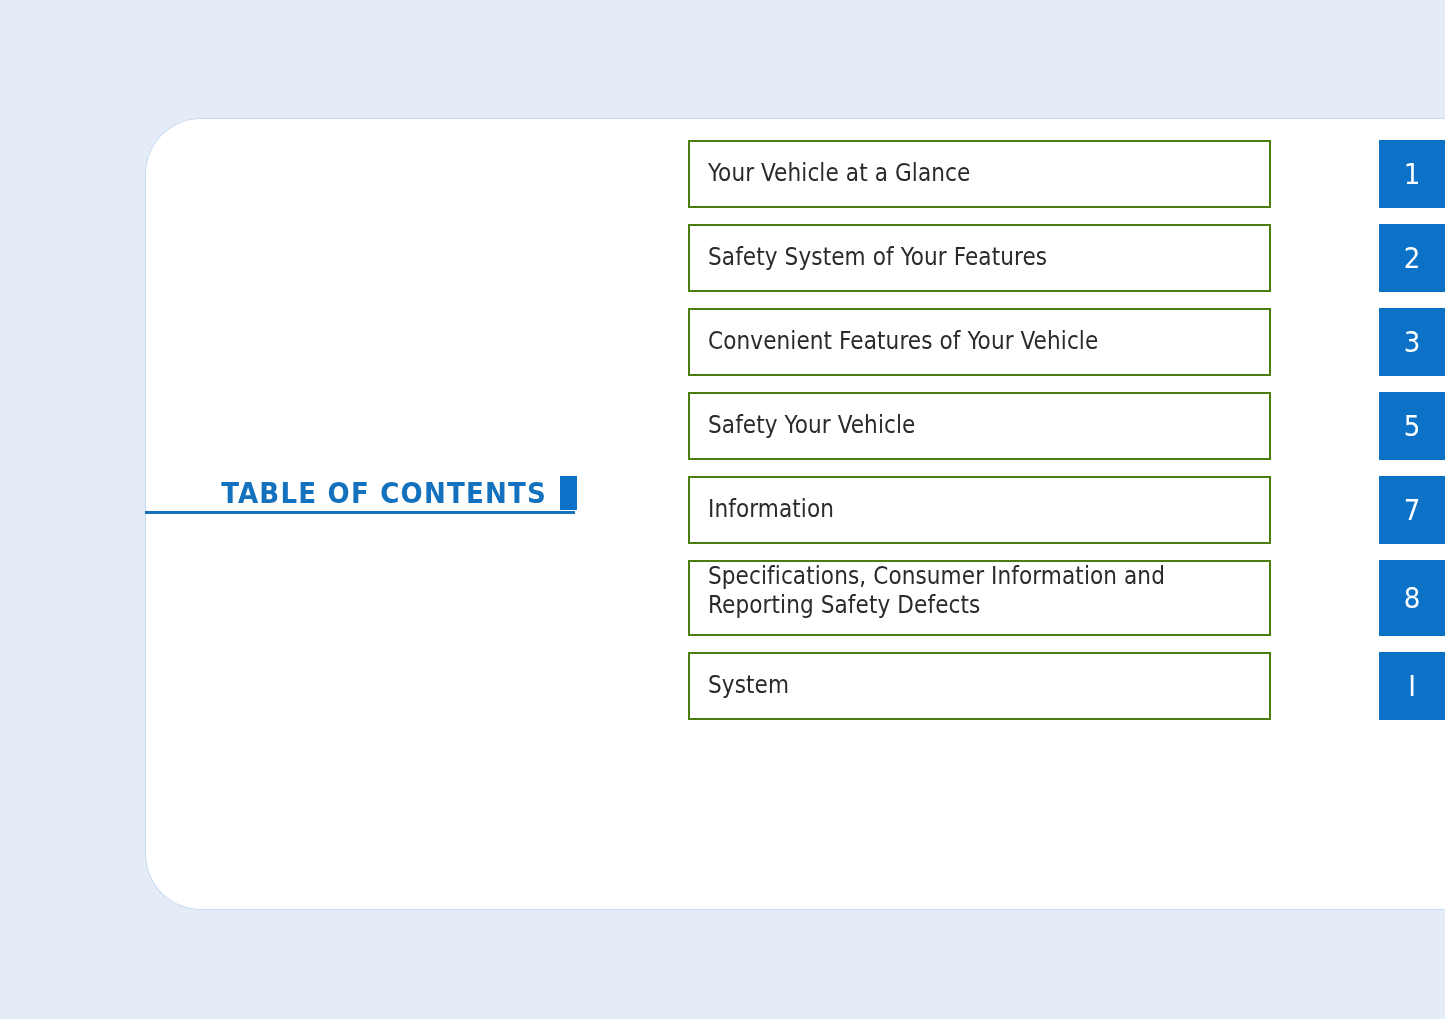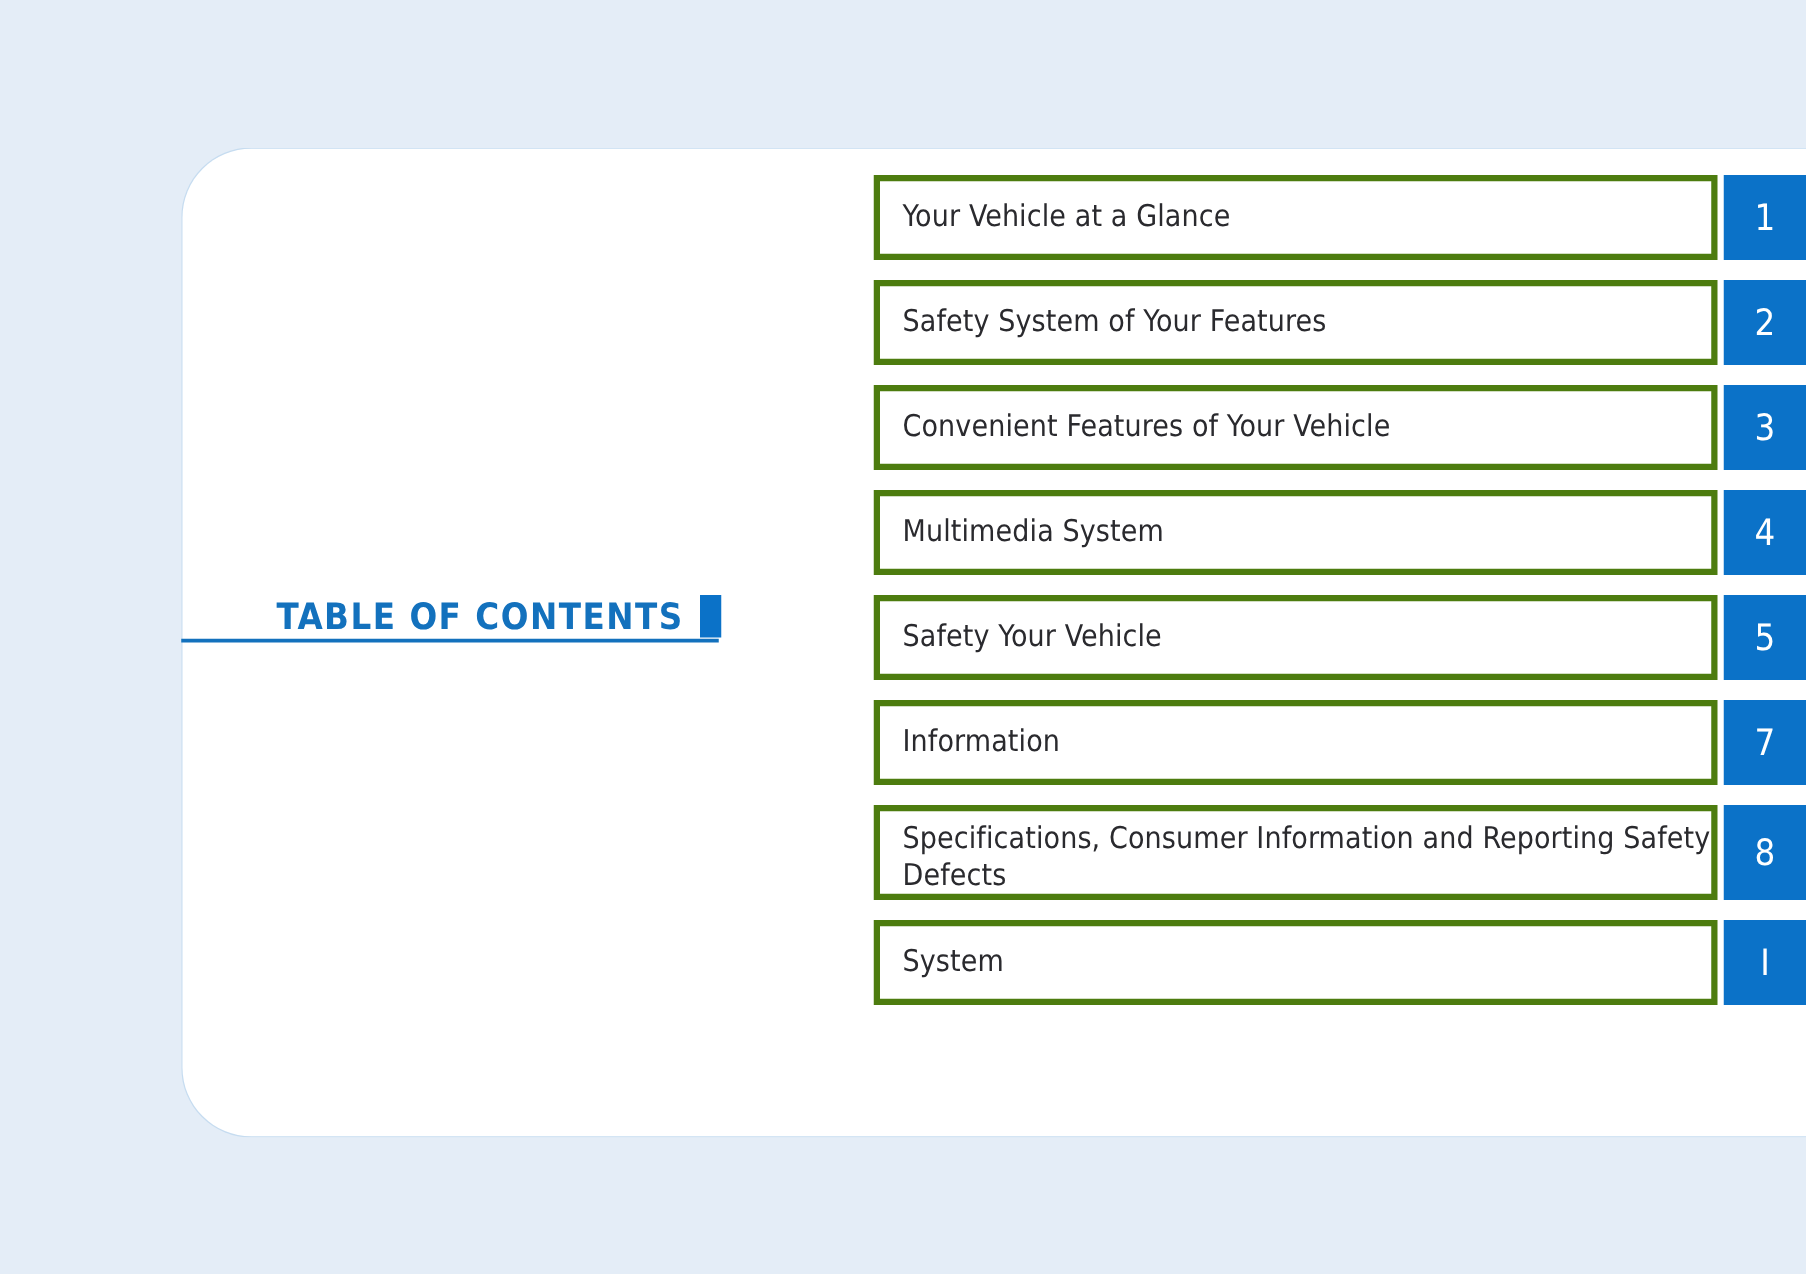--- a/index.html
+++ b/index.html
@@ -80,27 +80,27 @@
   }
 
   .toc-row {
     position: relative;
     height: 68px;
     margin-bottom: 16px;
   }
 
   .toc-row-box {
     position: absolute;
-    left: 11px;
+    left: 0;
     top: 0;
-    width: 675px;
+    width: 583px;
     height: 68px;
     box-sizing: border-box;
     background: #ffffff;
-    border: 5px solid #4d7c0f;
+    border: 2px solid #4d7c0f;
     display: flex;
     align-items: center;
     padding-left: 18px;
   }
 
   .toc-row-label {
     font-size: 24px;
     color: #2a2a2e;
     line-height: 1.22;
     letter-spacing: 0.1px;
@@ -126,21 +126,21 @@
   }
 
   
   .toc-row.two-line,
   .toc-row.two-line .toc-row-box,
   .toc-row.two-line .toc-row-tab {
     height: 76px;
   }
 
   .toc-row.two-line .toc-row-box {
-    align-items: flex-end;
+    align-items: flex-start;
     padding-top: 0;
   }
 </style>
 </head>
 <body>
 
 <div id="page-panel"></div>
 
 <div id="toc-title-block">
   <div id="toc-title-text">TABLE OF CONTENTS</div>
@@ -168,28 +168,20 @@
     <div class="toc-row">
       <div class="toc-row-box">
         <span class="toc-row-label">Convenient Features of Your Vehicle</span>
       </div>
       <div class="toc-row-tab">
         <span class="toc-row-tab-number">3</span>
       </div>
     </div>
     <div class="toc-row">
       <div class="toc-row-box">
-        <span class="toc-row-label">Multimedia System</span>
-      </div>
-      <div class="toc-row-tab">
-        <span class="toc-row-tab-number">4</span>
-      </div>
-    </div>
-    <div class="toc-row">
-      <div class="toc-row-box">
         <span class="toc-row-label">Safety Your Vehicle</span>
       </div>
       <div class="toc-row-tab">
         <span class="toc-row-tab-number">5</span>
       </div>
     </div>
     <div class="toc-row">
       <div class="toc-row-box">
         <span class="toc-row-label">Information</span>
       </div>

